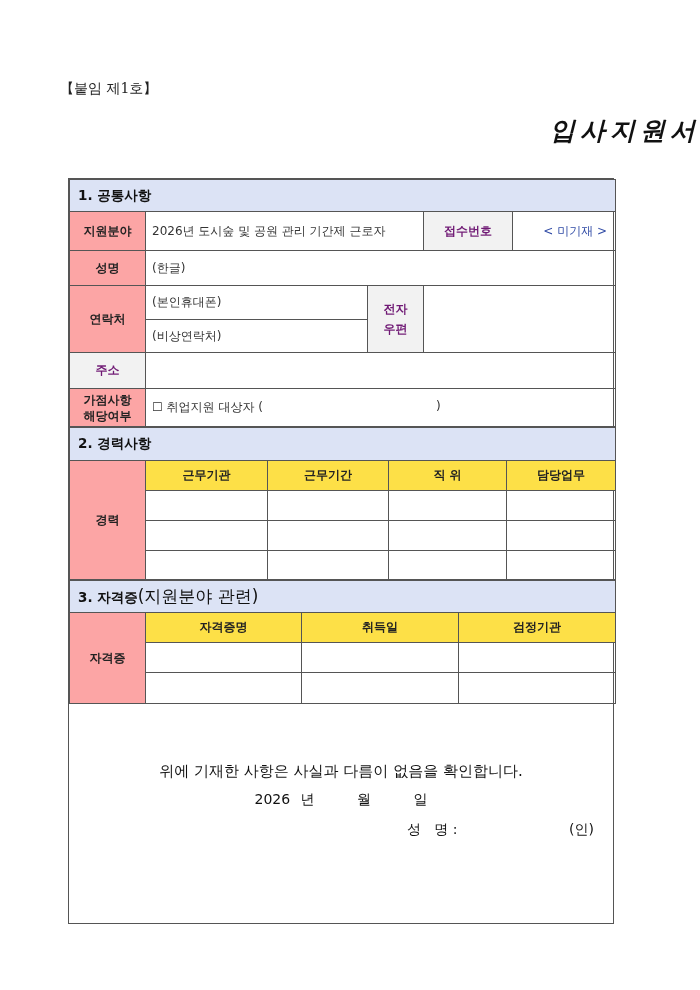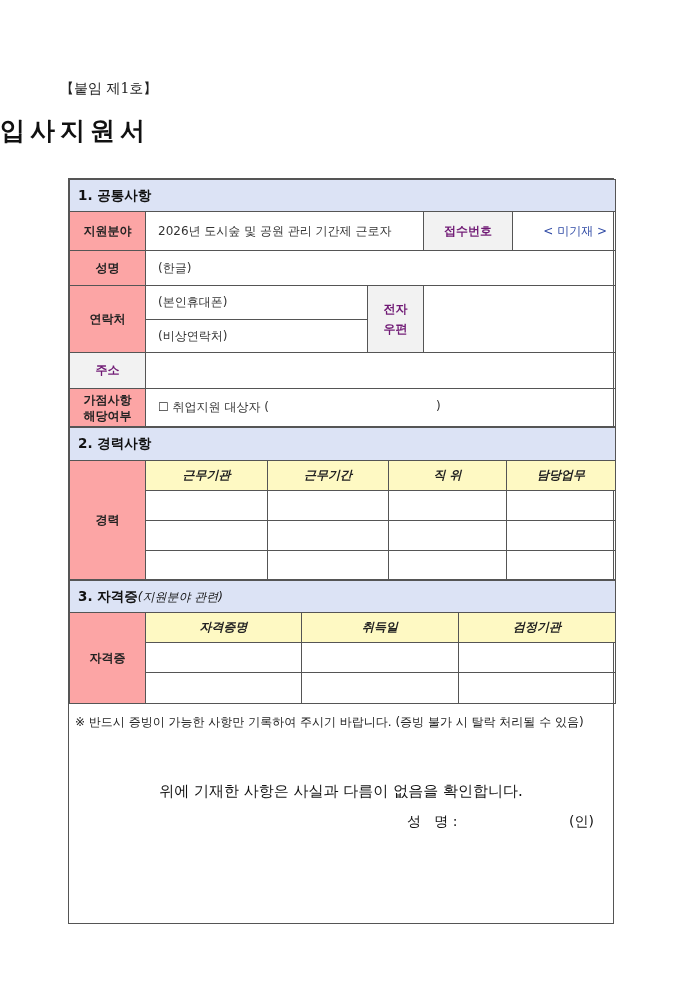--- a/index.html
+++ b/index.html
@@ -1,26 +1,26 @@
 <!DOCTYPE html>
 <html><head>
 <meta charset="utf-8">
 <style>
   html, body { margin: 0; padding: 0; background: #ffffff; }
   body { width: 700px; height: 990px; position: relative; font-family: "DejaVu Sans", "Liberation Sans", sans-serif; color: #222; overflow: hidden; }
   .attach { position: absolute; left: 60px; top: 80px; font-family: "DejaVu Serif", "Liberation Serif", serif; font-size: 14px; color: #222; }
-  .title { position: absolute; left: 0; width: 700px; top: 114px; text-align: left; font-size: 25px; font-weight: bold; letter-spacing: 5px; color: #111; }
+  .title { position: absolute; left: 0; width: 700px; top: 114px; text-align: right; font-size: 25px; font-weight: bold; letter-spacing: 5px; color: #111; font-style: italic; }
   .form { position: absolute; left: 68px; top: 178px; width: 546px; border: 1px solid #555; box-sizing: border-box; }
   table { border-collapse: collapse; width: 100%; table-layout: fixed; }
-  td { border: 1px solid #555; font-size: 12px; padding: 0 12px; vertical-align: middle; }
+  td { border: 1px solid #555; font-size: 12px; padding: 0 6px; vertical-align: middle; }
   .sec { background: #dce3f5; font-weight: bold; font-size: 13.5px; height: 31px; padding-left: 8px; color: #111; }
-  .sec .sub { font-weight: normal; font-size: 12px; font-style: italic; }
+  .sec .sub { font-weight: normal; font-size: 17px; }
   .lbl { background: #fca5a5; text-align: center; font-weight: bold; color: #222; }
   .lbl-n { background: #f2f2f2; text-align: center; font-weight: bold; color: #701a75; }
-  .hdr { background: #fef9c3; text-align: center; font-weight: bold; height: 29px; font-style: italic; }
+  .hdr { background: #fde047; text-align: center; font-weight: bold; height: 29px; }
   .val { color: #333; }
   .blue { color: #2f4aa5; margin-left: 8px; }
   .right { text-align: right; padding-right: 8px; }
   .cell { height: 28px; }
   .note { font-size: 12px; line-height: 20px; color: #222; white-space: nowrap; }
   .note.blue { color: #2f4aa5; }
   .confirm { margin-top: 50px; text-align: center; font-size: 15px; color: #111; }
   .date { margin-top: 10px; text-align: center; font-size: 14px; color: #111; }
   .date span { display: inline-block; }
   .sign { margin-top: 12px; font-size: 14px; color: #111; position: relative; height: 20px; }
@@ -151,20 +151,25 @@
     </tr>
     <tr>
       <td class="cell" style="height:30px"></td>
       <td class="cell"></td>
       <td class="cell"></td>
     </tr>
   </tbody>
     </table>
 
   <div style="height:219px;padding:8px 6px 0 6px;box-sizing:border-box;">
-    <div class="note">※ 반드시 증빙이 가능한 사항만 기록하여 주시기 바랍니다. (증빙 불가 시 탈락 처리될 수 있음)</div>
     <div class="confirm">위에 기재한 사항은 사실과 다름이 없음을 확인합니다.</div>
+    <div class="date">
+      <span>2026</span>
+      <span style="margin-left:6px;">년</span>
+      <span style="margin-left:38px;">월</span>
+      <span style="margin-left:38px;">일</span>
+    </div>
     <div class="sign">
       <span style="position:absolute;left:332px;white-space:pre;">성   명 :</span>
       <span style="position:absolute;left:494px;">(인)</span>
     </div>
   </div>
 </div>
 
 </body></html>

